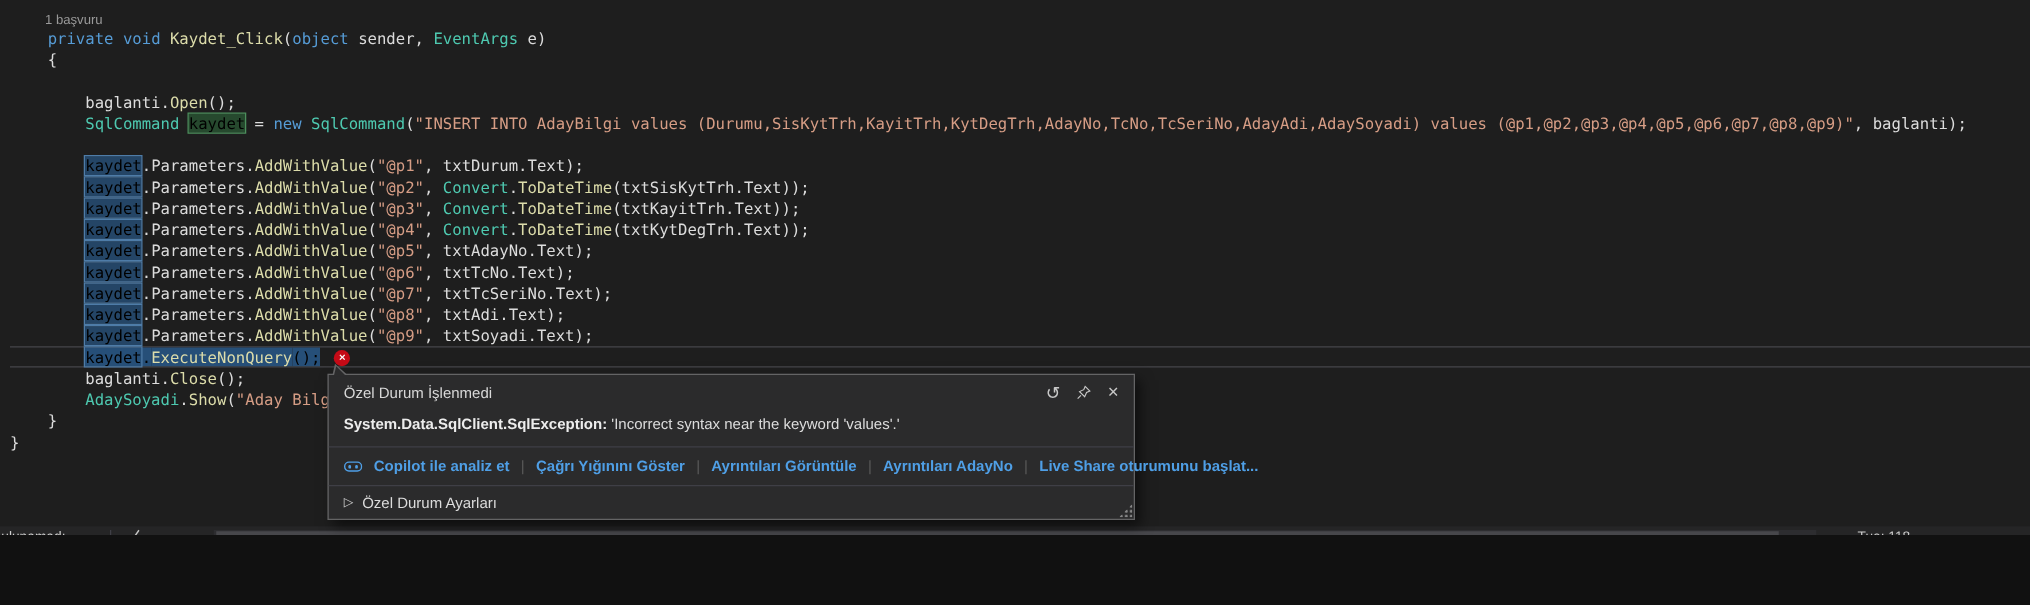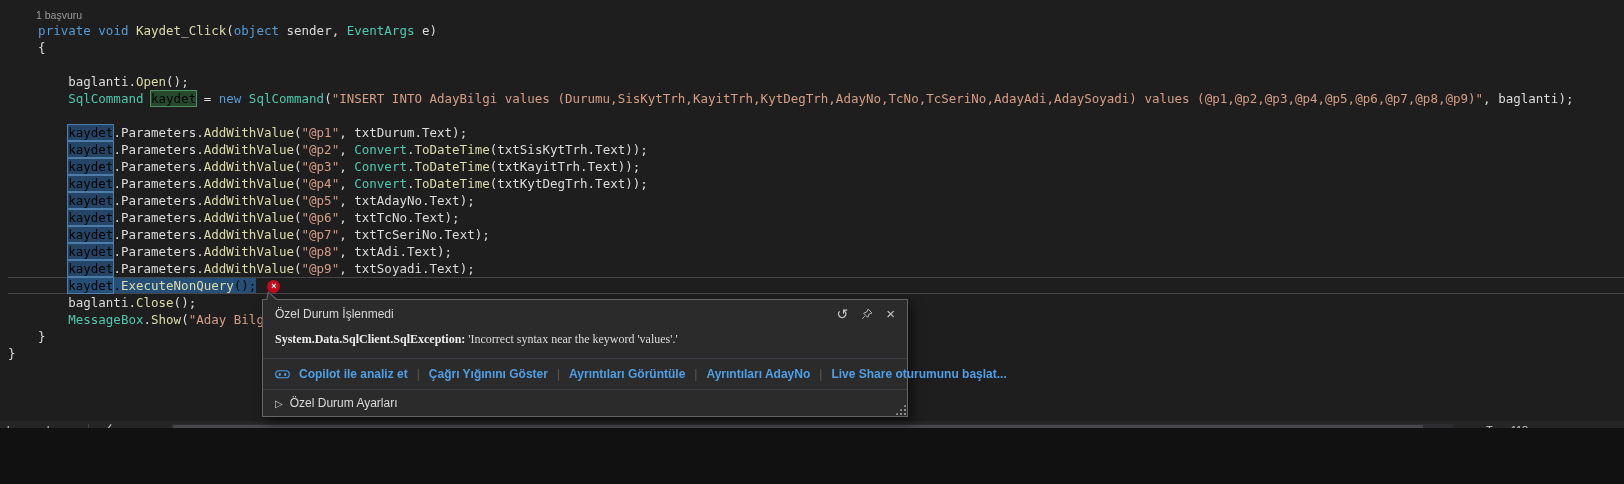--- a/index.html
+++ b/index.html
@@ -36,21 +36,21 @@
                      border-bottom:9px solid #646465;}
   .popup-arrow-inner{position:absolute;top:-7px;left:4px;width:0;height:0;
                      border-left:2px solid transparent;border-right:8px solid transparent;
                      border-bottom:8px solid #2B2B2C;}
   .popup-header{display:flex;align-items:center;padding:7px 10px 4px 12px;}
   .popup-title{flex:1;color:#D8D8D8;}
   .popup-header-icons{display:flex;align-items:center;gap:13px;color:#C8C8C8;margin-right:2px;}
   .popup-header-icons span{cursor:default;line-height:14px;}
   .icon-history{font-size:14px;}
   .icon-close{font-size:15px;}
-  .popup-message{padding:7px 12px 11px;color:#DCDCDC;font-family:Liberation Serif, serif;}
+  .popup-message{padding:7px 12px 11px;color:#DCDCDC;}
   .popup-message b{color:#ECECEC;}
   .popup-links{display:flex;align-items:center;gap:9px;border-top:1px solid #3F3F46;
                padding:8px 12px;white-space:nowrap;}
   .popup-links a{color:#4F9FE6;text-decoration:none;cursor:pointer;font-weight:bold;}
   .popup-links .sep{color:#5A5A5A;}
   .popup-expander{display:flex;align-items:center;gap:7px;border-top:1px solid #3F3F46;
                   padding:6px 12px;color:#DCDCDC;cursor:pointer;}
   .popup-expander .tri{font-size:10px;color:#CFCFCF;}
   .resize-grip{position:absolute;right:1px;bottom:1px;width:11px;height:11px;
                background-image:radial-gradient(#8A8A8A 1px, transparent 1.3px);
@@ -104,21 +104,21 @@
         <div class="code-line"><span class="tk-pl">        </span><span class="tk-ref">kaydet</span><span class="tk-pl">.</span><span class="tk-pl">Parameters</span><span class="tk-pl">.</span><span class="tk-me">AddWithValue</span><span class="tk-pl">(</span><span class="tk-st">"@p2"</span><span class="tk-pl">, </span><span class="tk-ty">Convert</span><span class="tk-pl">.</span><span class="tk-me">ToDateTime</span><span class="tk-pl">(</span><span class="tk-pl">txtSisKytTrh</span><span class="tk-pl">.</span><span class="tk-pl">Text</span><span class="tk-pl">));</span></div>
         <div class="code-line"><span class="tk-pl">        </span><span class="tk-ref">kaydet</span><span class="tk-pl">.</span><span class="tk-pl">Parameters</span><span class="tk-pl">.</span><span class="tk-me">AddWithValue</span><span class="tk-pl">(</span><span class="tk-st">"@p3"</span><span class="tk-pl">, </span><span class="tk-ty">Convert</span><span class="tk-pl">.</span><span class="tk-me">ToDateTime</span><span class="tk-pl">(</span><span class="tk-pl">txtKayitTrh</span><span class="tk-pl">.</span><span class="tk-pl">Text</span><span class="tk-pl">));</span></div>
         <div class="code-line"><span class="tk-pl">        </span><span class="tk-ref">kaydet</span><span class="tk-pl">.</span><span class="tk-pl">Parameters</span><span class="tk-pl">.</span><span class="tk-me">AddWithValue</span><span class="tk-pl">(</span><span class="tk-st">"@p4"</span><span class="tk-pl">, </span><span class="tk-ty">Convert</span><span class="tk-pl">.</span><span class="tk-me">ToDateTime</span><span class="tk-pl">(</span><span class="tk-pl">txtKytDegTrh</span><span class="tk-pl">.</span><span class="tk-pl">Text</span><span class="tk-pl">));</span></div>
         <div class="code-line"><span class="tk-pl">        </span><span class="tk-ref">kaydet</span><span class="tk-pl">.</span><span class="tk-pl">Parameters</span><span class="tk-pl">.</span><span class="tk-me">AddWithValue</span><span class="tk-pl">(</span><span class="tk-st">"@p5"</span><span class="tk-pl">, </span><span class="tk-pl">txtAdayNo</span><span class="tk-pl">.</span><span class="tk-pl">Text</span><span class="tk-pl">);</span></div>
         <div class="code-line"><span class="tk-pl">        </span><span class="tk-ref">kaydet</span><span class="tk-pl">.</span><span class="tk-pl">Parameters</span><span class="tk-pl">.</span><span class="tk-me">AddWithValue</span><span class="tk-pl">(</span><span class="tk-st">"@p6"</span><span class="tk-pl">, </span><span class="tk-pl">txtTcNo</span><span class="tk-pl">.</span><span class="tk-pl">Text</span><span class="tk-pl">);</span></div>
         <div class="code-line"><span class="tk-pl">        </span><span class="tk-ref">kaydet</span><span class="tk-pl">.</span><span class="tk-pl">Parameters</span><span class="tk-pl">.</span><span class="tk-me">AddWithValue</span><span class="tk-pl">(</span><span class="tk-st">"@p7"</span><span class="tk-pl">, </span><span class="tk-pl">txtTcSeriNo</span><span class="tk-pl">.</span><span class="tk-pl">Text</span><span class="tk-pl">);</span></div>
         <div class="code-line"><span class="tk-pl">        </span><span class="tk-ref">kaydet</span><span class="tk-pl">.</span><span class="tk-pl">Parameters</span><span class="tk-pl">.</span><span class="tk-me">AddWithValue</span><span class="tk-pl">(</span><span class="tk-st">"@p8"</span><span class="tk-pl">, </span><span class="tk-pl">txtAdi</span><span class="tk-pl">.</span><span class="tk-pl">Text</span><span class="tk-pl">);</span></div>
         <div class="code-line"><span class="tk-pl">        </span><span class="tk-ref">kaydet</span><span class="tk-pl">.</span><span class="tk-pl">Parameters</span><span class="tk-pl">.</span><span class="tk-me">AddWithValue</span><span class="tk-pl">(</span><span class="tk-st">"@p9"</span><span class="tk-pl">, </span><span class="tk-pl">txtSoyadi</span><span class="tk-pl">.</span><span class="tk-pl">Text</span><span class="tk-pl">);</span></div>
         <div class="code-line current-line"><span class="tk-pl">        </span><span class="tk-ref tk-sel">kaydet</span><span class="tk-sel">.</span><span class="tk-me tk-sel">ExecuteNonQuery</span><span class="tk-sel">();</span><span class="err-badge">×</span></div>
         <div class="code-line"><span class="tk-pl">        </span><span class="tk-pl">baglanti</span><span class="tk-pl">.</span><span class="tk-me">Close</span><span class="tk-pl">();</span></div>
-        <div class="code-line"><span class="tk-pl">        </span><span class="tk-ty">MessageBox</span><span class="tk-pl">.</span><span class="tk-me">Show</span><span class="tk-pl">(</span><span class="tk-st">"Aday Bilg</span></div>
+        <div class="code-line"><span class="tk-pl">        </span><span class="tk-ty">AdaySoyadi</span><span class="tk-pl">.</span><span class="tk-me">Show</span><span class="tk-pl">(</span><span class="tk-st">"Aday Bilg</span></div>
         <div class="code-line"><span class="tk-pl">    }</span></div>
         <div class="code-line"><span class="tk-pl">}</span></div>
       </div>
   </div>
 
   <div class="exception-popup">
     <div class="popup-arrow-outer"></div>
     <div class="popup-arrow-inner"></div>
 
     <div class="popup-header">

